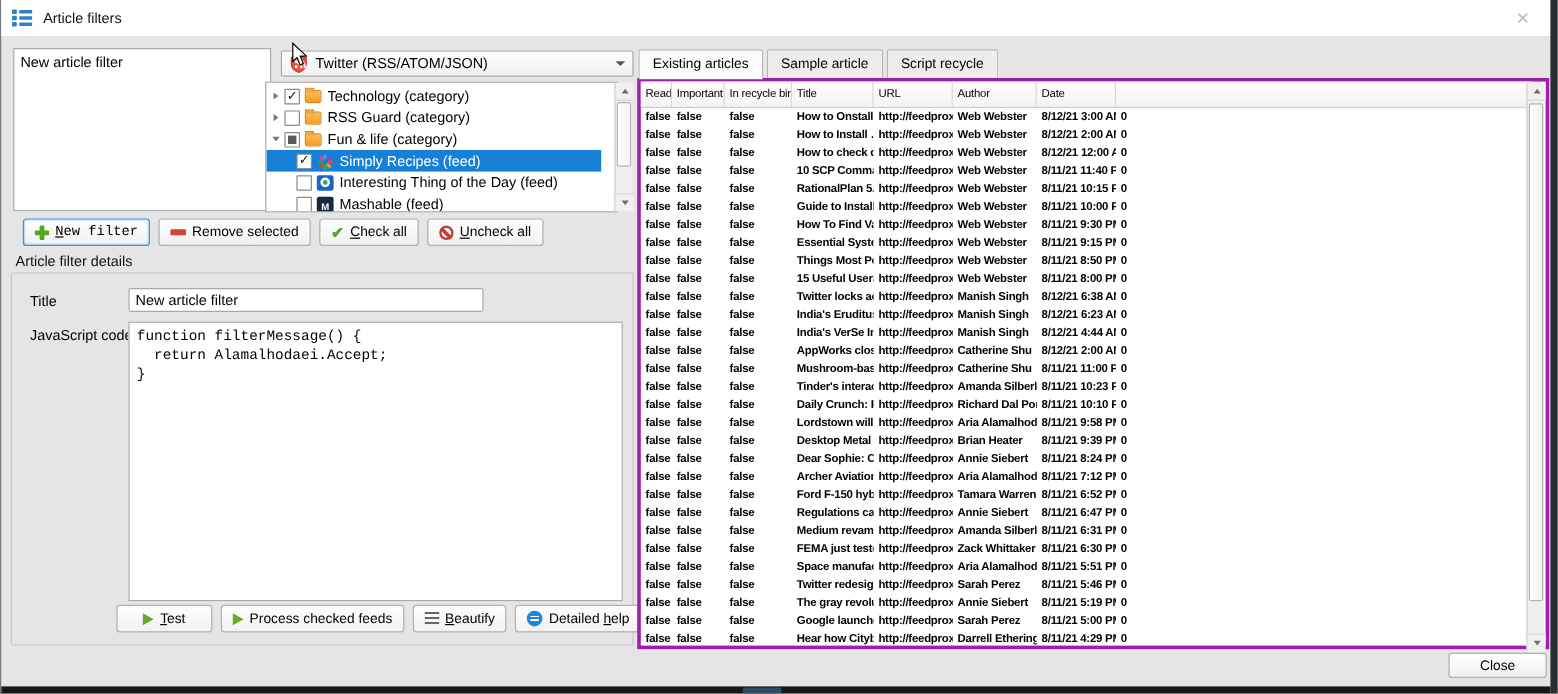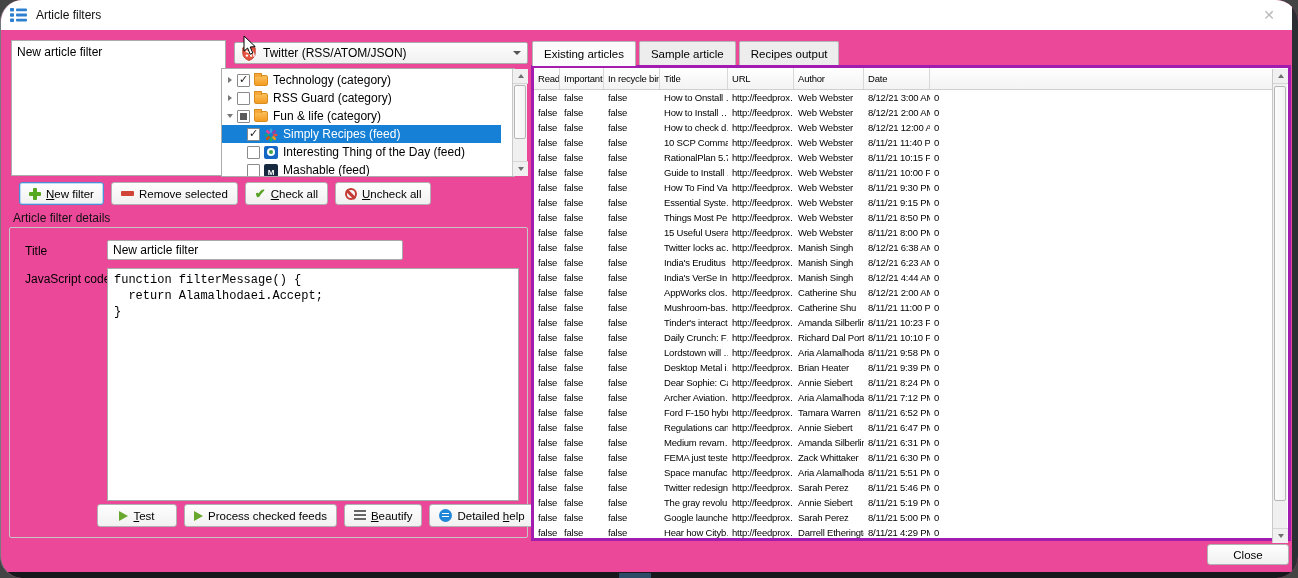--- a/index.html
+++ b/index.html
@@ -1,32 +1,32 @@
 <!DOCTYPE html>
 <html><head>
 <meta charset="utf-8">
 <style>
   * { margin:0; padding:0; box-sizing:border-box; }
   html,body { background:#444; }
   body { font-family:"Liberation Sans","DejaVu Sans",sans-serif; font-size:12px; color:#000; }
-  .window { position:relative; width:1298px; height:578px; background:#ec4899; overflow:hidden; border-left:1px solid #75797e;border-radius:22px; }
+  .window { position:relative; width:1298px; height:578px; background:#e5e5e5; overflow:hidden; border-left:1px solid #75797e; }
 
   
   .titlebar { position:absolute; left:0; top:0; width:1291px; height:30px; background:#ffffff; display:flex; align-items:center; padding-left:9px; }
   .titlebar .app-icon { width:17px; height:16px; margin-right:9px; }
   .titlebar .title { font-size:12px; color:#111; }
   .title-close { position:absolute; right:10px; top:3px; width:26px; height:24px; display:flex; align-items:center; justify-content:center; color:#b9b9b9; font-size:14px; cursor:default; }
 
   
   .panel-white { background:#fff; border:1px solid #ababab; }
   .btn { display:inline-flex; align-items:center; gap:5px; height:23px; padding:0 9px;
          background:linear-gradient(#fefefe,#f1f1f1); border:1px solid #b1b1b1; border-radius:3px;
          font-size:11.5px; color:#000; white-space:nowrap; }
   .btn u { text-decoration:underline; }
-  .btn.focused { border-color:#4a90d9; box-shadow:0 0 0 1px rgba(120,180,235,.45) inset; }
+  .btn.focused { border-color:#4a90d9; box-shadow:0 0 0 1px rgba(120,180,235,.45) inset;font-family:Liberation Mono, monospace; }
 
   
   .filters-list { position:absolute; left:10px; top:40px; width:215px; height:136px; padding:3px 5px; }
   .filters-list .item { font-size:12px; padding:1px 0; }
 
   .combo { position:absolute; left:233px; top:42px; width:294px; height:22px;
            background:linear-gradient(#fdfdfd,#f1f1f1); border:1px solid #ababab; border-radius:2px;
            display:flex; align-items:center; padding:0 6px; gap:6px; }
   .combo .arrow { margin-left:auto; width:0; height:0; border-left:4px solid transparent; border-right:4px solid transparent; border-top:4.5px solid #555; }
 
@@ -85,21 +85,21 @@
   .ic-help::after { content:""; position:absolute; left:3px; top:3.5px; width:7px; height:6.5px; background:repeating-linear-gradient(#fff 0 1.3px, transparent 1.3px 2.9px); }
 
   
   .tabs { position:absolute; left:531px; top:43px; display:flex; align-items:flex-end; gap:3px; height:23px; }
   .tab { height:20px; padding:12px 11px; display:flex; align-items:center; background:#ededed; border:1px solid #b5b5b5; border-bottom:none; border-radius:2px 2px 0 0; font-size:11.5px; }
   .tab.active { height:23px; background:#fbfbfb; position:relative; z-index:3; }
   .pane { position:absolute; left:530px; top:65px; width:760px; height:476px; background:#fff; border:3px solid #a21caf; }
 
   .thead { position:absolute; left:0; top:0; width:742px; height:22px; display:flex; background:linear-gradient(#ffffff,#f3f3f3); border-bottom:1px solid #cfcfcf; }
   .hcell { border-right:1px solid #d8d8d8; display:flex; align-items:center; padding-left:4px; font-size:9.5px; letter-spacing:-0.2px; white-space:nowrap; overflow:hidden; }
-  .tbody { position:absolute; left:0; top:22px; width:742px; }
+  .tbody { position:absolute; left:0; top:22px; width:742px;font-weight:bold; }
   .trow2 { height:15px; display:flex; }
   .cell { padding-left:4px; font-size:9.5px; letter-spacing:-0.2px; white-space:nowrap; overflow:hidden; display:flex; align-items:center; }
   .c-read{width:26px} .c-important{width:44px} .c-recycle{width:56px} .c-title{width:68px}
   .c-url{width:66px} .c-author{width:70px} .c-date{width:66px} .c-score{flex:1}
 
   .footer-close { position:absolute; left:1206px; top:544px; width:82px; height:21px; justify-content:center; }
 
   
   .edge-right { position:absolute; left:1291px; top:0; width:7px; height:578px; background:#2b2e32; }
   .edge-bottom { position:absolute; left:0; top:572px; width:1291px; height:6px; background:#16181b; }
@@ -239,21 +239,21 @@
     </button>
     <button class="btn">
       <span class="ic ic-help"></span>
       <span>Detailed <u>h</u>elp</span>
     </button>
   </div>
 
   <div class="tabs">
     <div class="tab active">Existing articles</div>
     <div class="tab">Sample article</div>
-    <div class="tab">Recipes output</div>
+    <div class="tab">Script recycle</div>
   </div>
 
   <div class="pane">
     <div class="thead">
         <div class="hcell c-read">Read</div>
         <div class="hcell c-important">Important</div>
         <div class="hcell c-recycle">In recycle bin</div>
         <div class="hcell c-title">Title</div>
         <div class="hcell c-url">URL</div>
         <div class="hcell c-author">Author</div>

